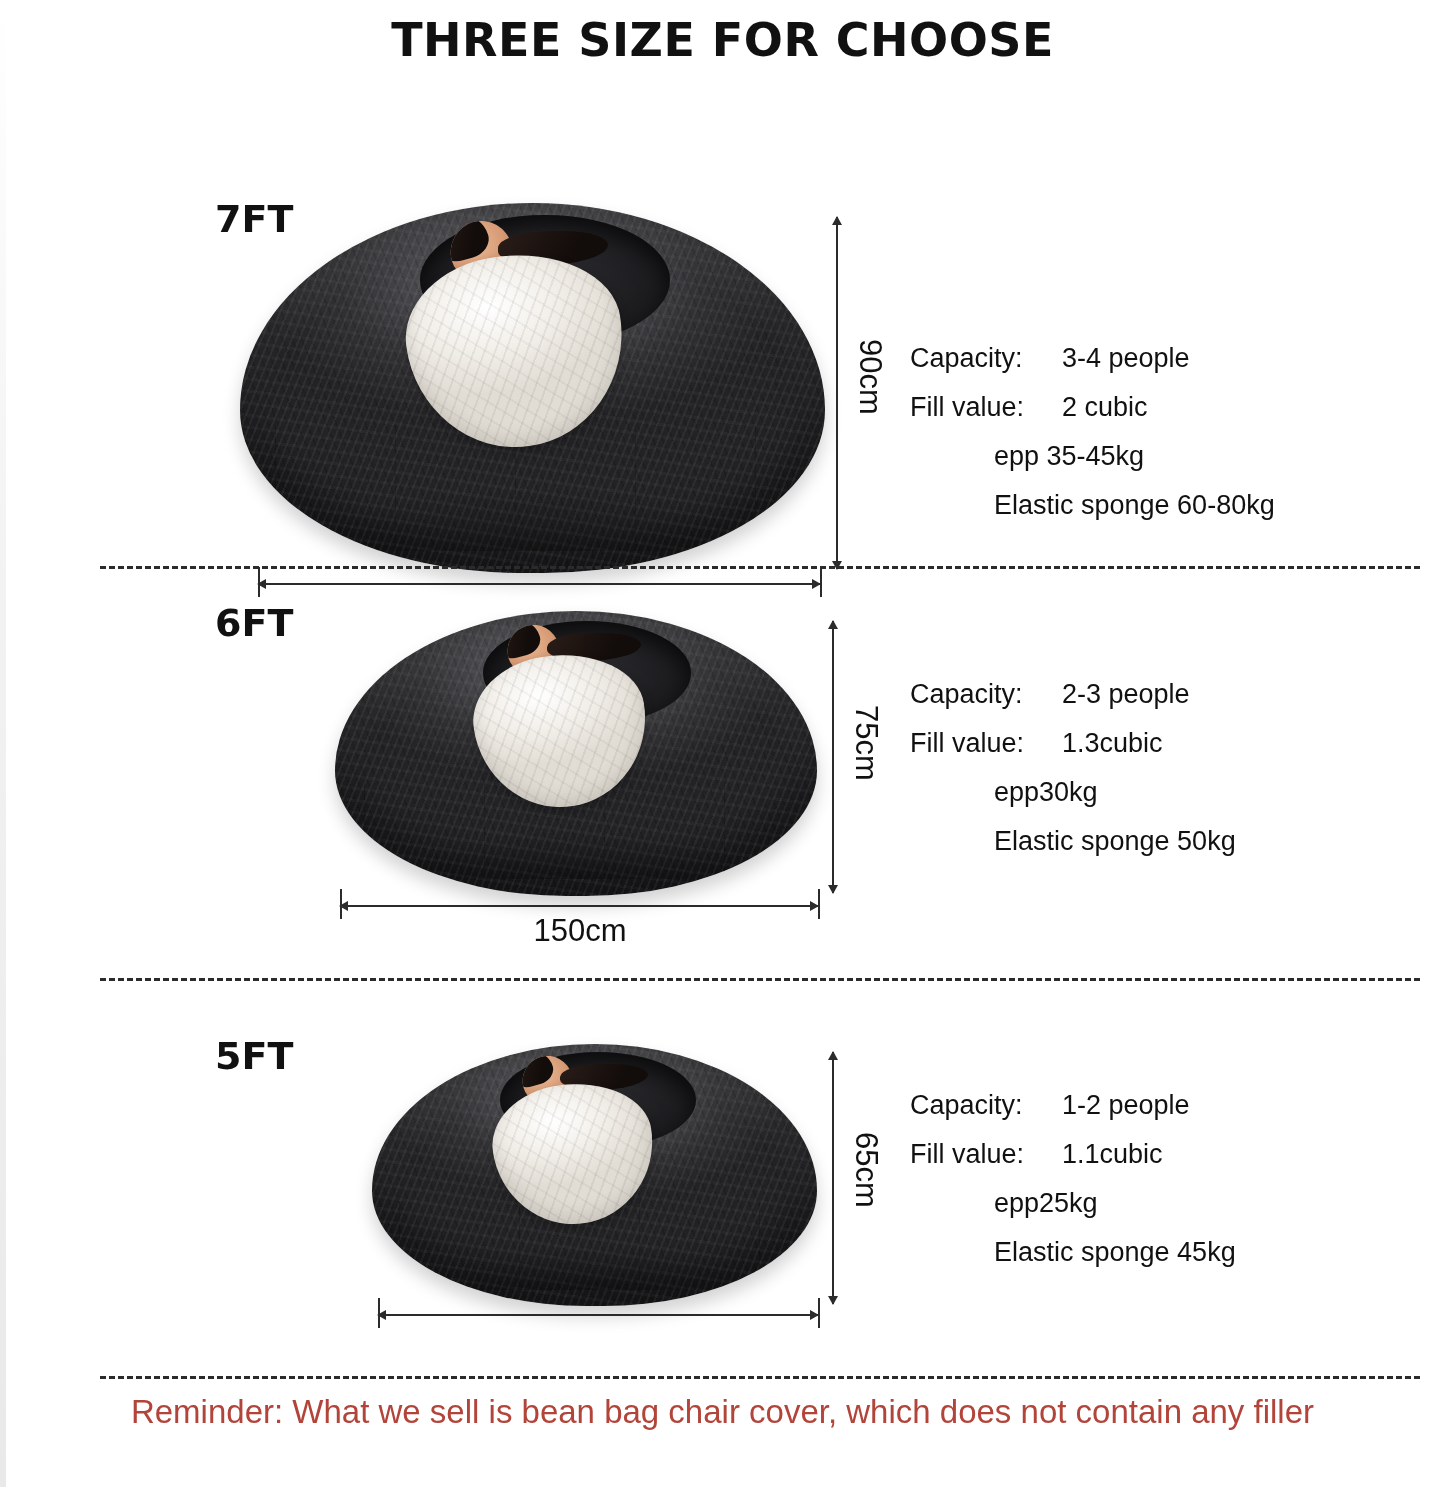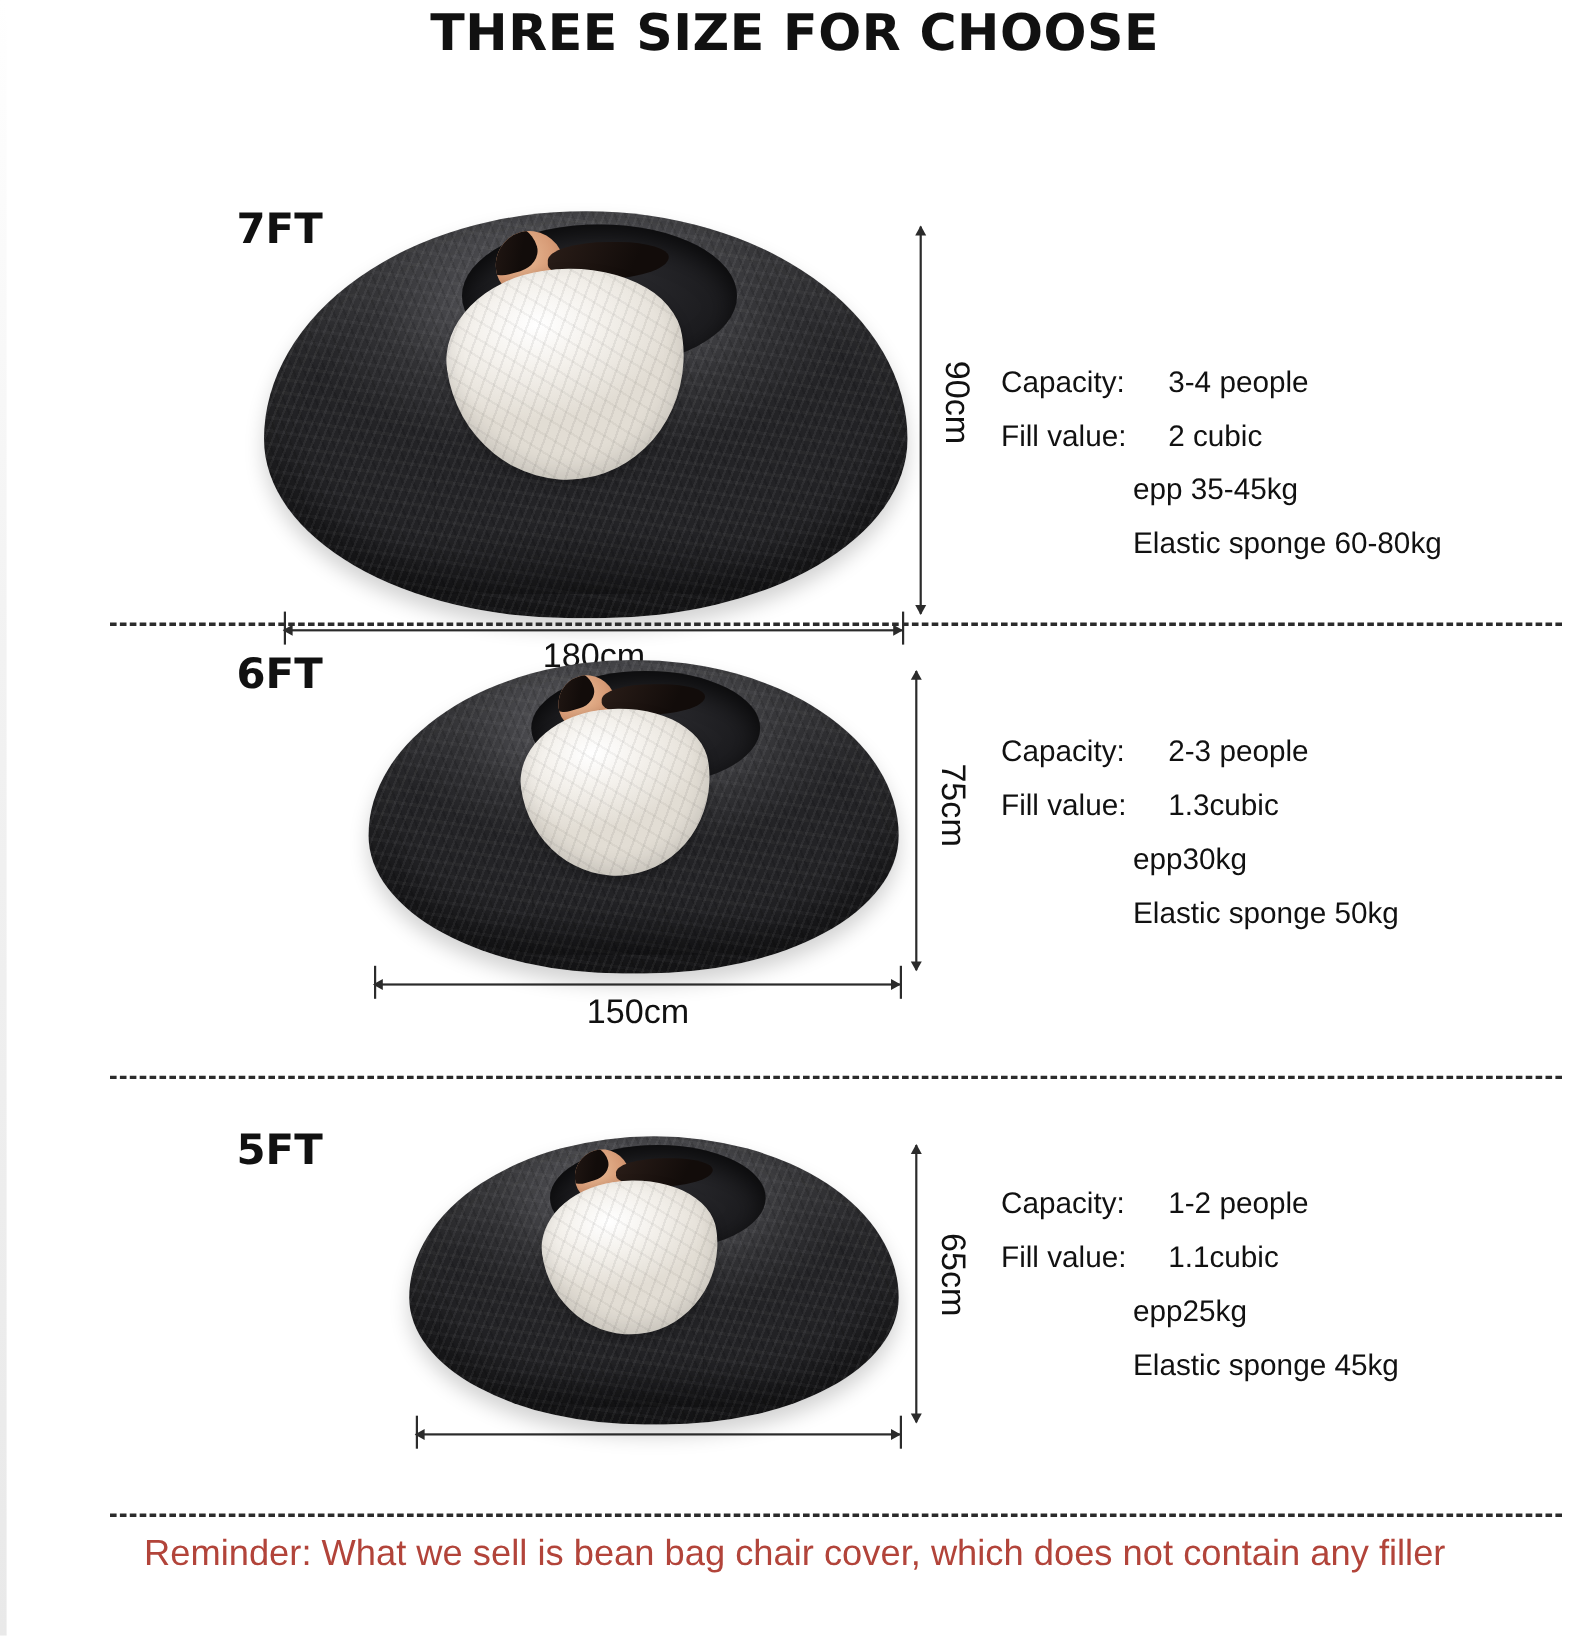--- a/index.html
+++ b/index.html
@@ -15,21 +15,21 @@
     color: #1a1a1a;
     overflow: hidden;
   }
 
   
   .title {
     text-align: center;
     font-weight: bold;
     font-size: 46px;
     letter-spacing: 0.5px;
-    padding-top: 2px;
+    padding-top: 13px;
     color: #111111;
     font-family: "DejaVu Sans", sans-serif;
   }
 
   
   .section {
     position: relative;
     width: 1445px;
   }
   .sec-7 { height: 500px; }
@@ -196,21 +196,21 @@
   }
   .spec-row {
     display: flex;
     align-items: baseline;
     margin-bottom: 22px;
     white-space: nowrap;
   }
   .spec-key { width: 152px; flex: none; }
   .spec-val { }
   .spec-sub {
-    margin-left: 120px;
+    margin-left: 84px;
     margin-bottom: 22px;
     white-space: nowrap;
   }
 
   
   .reminder {
     position: absolute;
     left: 0; right: 0;
     text-align: center;
     color: #b2443a;
@@ -248,21 +248,20 @@
     <div class="hair" style="position:absolute; left:258px; top:28px; width:110px; height:34px; border-radius:50% 40% 60% 40%;"></div>
     <div class="blanket" style="left:168px; top:52px; width:216px; height:192px;"></div>
   </div>
 
   <div class="dim-v" style="left:836px; top:150px; height:352px;"></div>
   <div class="dim-label-v" style="left:852px; top:272px;">90cm</div>
 
   <div class="dim-h" style="left:258px; top:516px; width:562px;"></div>
   <div class="tick" style="left:258px; top:500px; height:30px;"></div>
   <div class="tick" style="left:820px; top:500px; height:30px;"></div>
-  <div class="dim-label-h" style="left:380px; top:522px; width:320px;">180cm</div>
 
   <div class="specs" style="left:910px; top:278px;">
     <div class="spec-row">
       <span class="spec-key">Capacity:</span>
       <span class="spec-val">3-4 people</span>
     </div>
     <div class="spec-row">
       <span class="spec-key">Fill value:</span>
       <span class="spec-val">2 cubic</span>
     </div>

